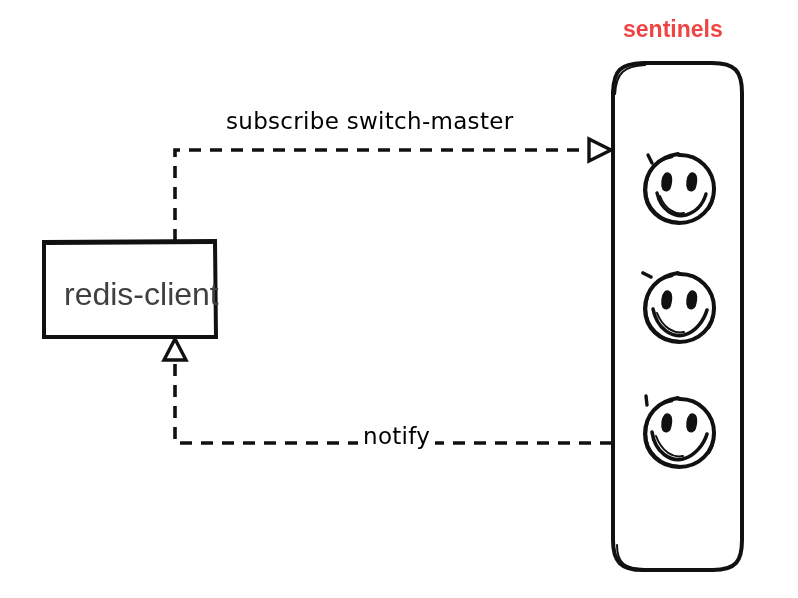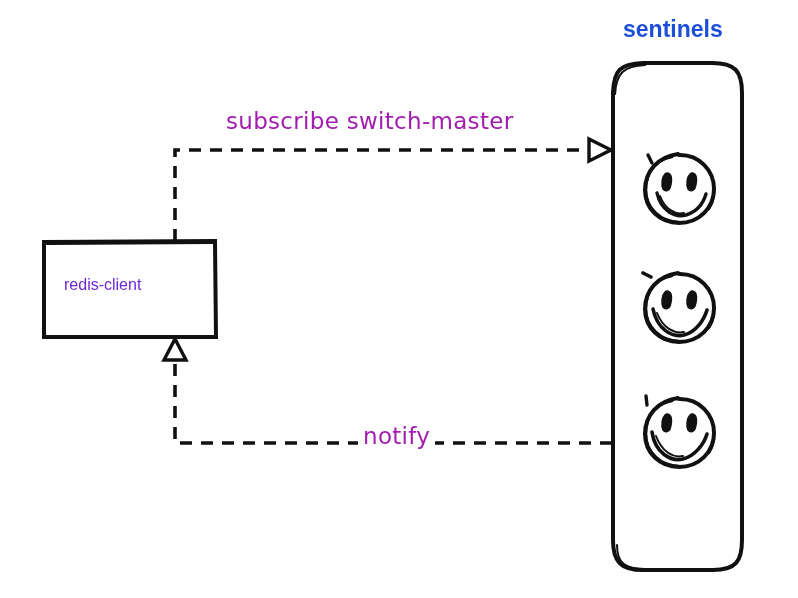--- a/index.html
+++ b/index.html
@@ -22,36 +22,36 @@
     left: 0;
     top: 0;
     width: 798px;
     height: 598px;
   }
   .title-label {
     position: absolute;
     font-family: "Liberation Sans", sans-serif;
     font-weight: bold;
     font-size: 23px;
-    color: #1d4ed8;
+    color: #ef4444;
     white-space: nowrap;
     letter-spacing: 0px;
   }
   .node-label {
     position: absolute;
     font-family: "Liberation Sans", sans-serif;
-    font-size: 16px;
-    color: #6d28d9;
+    font-size: 32px;
+    color: #404040;
     white-space: nowrap;
   }
   .edge-label {
     position: absolute;
     font-family: "DejaVu Sans", sans-serif;
     font-size: 23px;
-    color: #a21caf;
+    color: #000000;
     white-space: nowrap;
     background: #ffffff;
     padding: 0 5px;
     letter-spacing: 0.3px;
   }
 </style>
 </head>
 <body>
 
 <div id="canvas">

